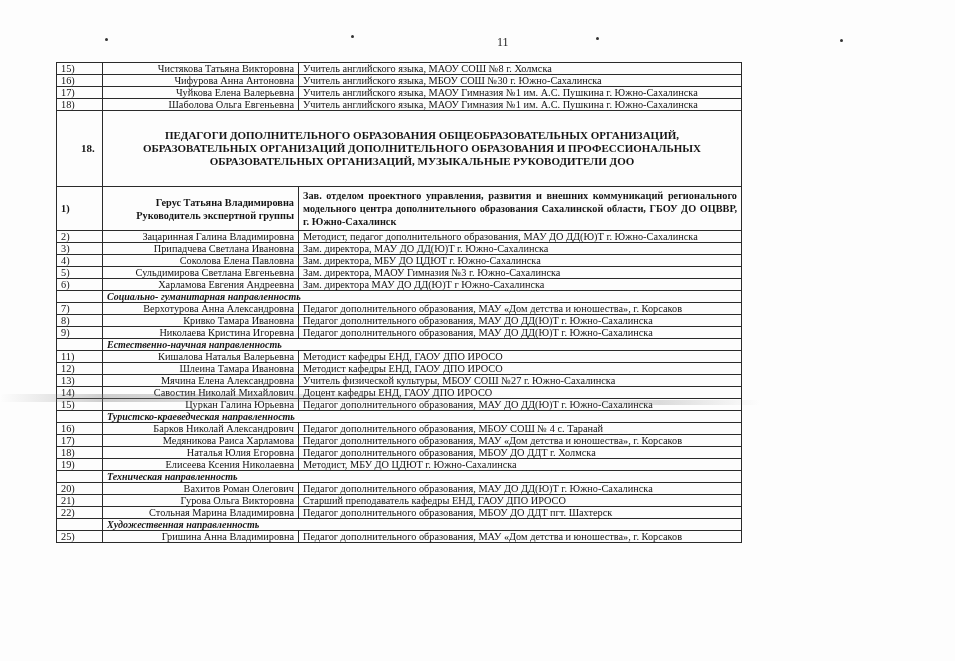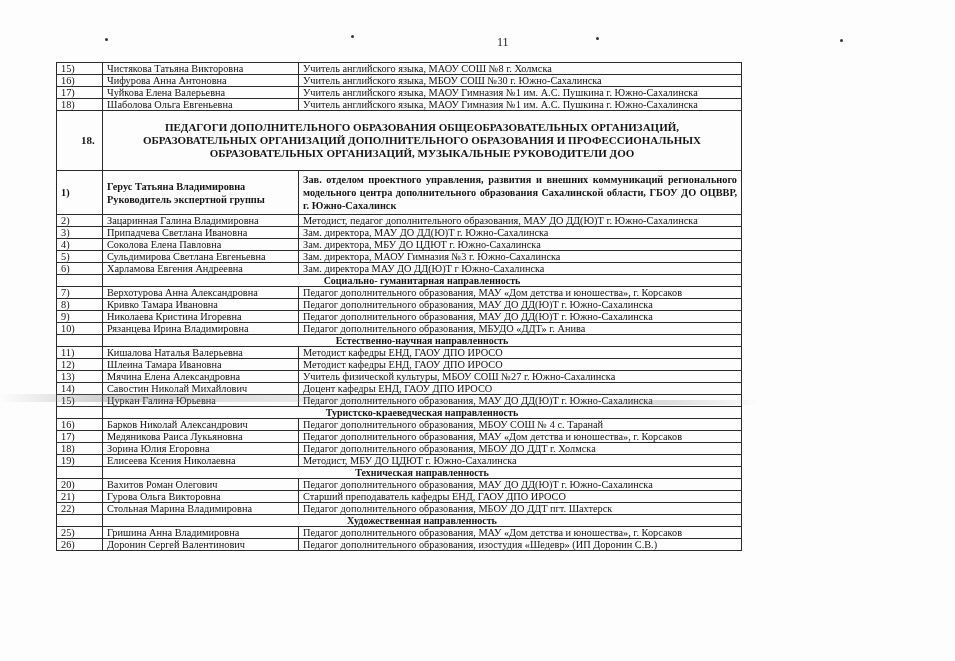--- a/index.html
+++ b/index.html
@@ -25,30 +25,30 @@
   }
   table.doc td {
     border: 1px solid #2a2a2a;
     padding: 0 4px;
     height: 11px;
     vertical-align: middle;
     white-space: nowrap;
     overflow: hidden;
   }
   td.num { width: 34px; padding-left: 2px; }
-  td.name { width: 190px; }
+  td.name { width: 190px; text-align: right; }
   td.pos { }
   tr.section-head td { font-weight: bold; }
   tr.section-head td.section-title {
-    text-align: center; white-space: normal; font-size: 11px; line-height: 13px; padding: 10px 6px;
+    text-align: center; white-space: normal; font-size: 11px; line-height: 13px; padding: 18px 6px;
   }
   tr.section-head td.num { font-size: 11px; padding-left: 24px; }
   tr.lead-row td { font-weight: bold; white-space: normal; line-height: 13px; padding-top: 2px; padding-bottom: 2px; }
   tr.lead-row td.pos { text-align: justify; text-align-last: left; }
-  tr.sub-head td.sub-title { text-align: center; font-weight: bold; font-size: 10px; }
+  tr.sub-head td.sub-title { font-weight: bold; font-size: 10px; font-style: italic; }
   .scan-smudge {
     position: absolute; left: 0; top: 394px; width: 520px; height: 8px;
     background: linear-gradient(to right, rgba(120,120,120,0), rgba(120,120,120,0.35) 20%, rgba(120,120,120,0.15) 60%, rgba(120,120,120,0));
     pointer-events: none;
   }
   .scan-smudge2 {
     position: absolute; left: 560px; top: 400px; width: 200px; height: 5px;
     background: linear-gradient(to right, rgba(140,140,140,0), rgba(140,140,140,0.3), rgba(140,140,140,0));
     pointer-events: none;
   }
@@ -142,25 +142,20 @@
       <tr>
         <td class="num">8)</td>
         <td class="name">Кривко Тамара Ивановна</td>
         <td class="pos">Педагог дополнительного образования, МАУ ДО ДД(Ю)Т г. Южно-Сахалинска</td>
       </tr>
       <tr>
         <td class="num">9)</td>
         <td class="name">Николаева Кристина Игоревна</td>
         <td class="pos">Педагог дополнительного образования, МАУ ДО ДД(Ю)Т г. Южно-Сахалинска</td>
       </tr>
-      <tr>
-        <td class="num">10)</td>
-        <td class="name">Рязанцева Ирина Владимировна</td>
-        <td class="pos">Педагог дополнительного образования, МБУДО «ДДТ» г. Анива</td>
-      </tr>
       <tr class="sub-head">
         <td class="num"></td>
         <td class="sub-title" colspan="2">Естественно-научная направленность</td>
       </tr>
       <tr>
         <td class="num">11)</td>
         <td class="name">Кишалова Наталья Валерьевна</td>
         <td class="pos">Методист кафедры ЕНД, ГАОУ ДПО ИРОСО</td>
       </tr>
       <tr>
@@ -187,26 +182,26 @@
         <td class="num"></td>
         <td class="sub-title" colspan="2">Туристско-краеведческая направленность</td>
       </tr>
       <tr>
         <td class="num">16)</td>
         <td class="name">Барков Николай Александрович</td>
         <td class="pos">Педагог дополнительного образования, МБОУ СОШ № 4 с. Таранай</td>
       </tr>
       <tr>
         <td class="num">17)</td>
-        <td class="name">Медяникова Раиса Лукьяновна</td>
+        <td class="name">Медяникова Раиса Харламова</td>
         <td class="pos">Педагог дополнительного образования, МАУ «Дом детства и юношества», г. Корсаков</td>
       </tr>
       <tr>
         <td class="num">18)</td>
-        <td class="name">Зорина Юлия Егоровна</td>
+        <td class="name">Наталья Юлия Егоровна</td>
         <td class="pos">Педагог дополнительного образования, МБОУ ДО ДДТ г. Холмска</td>
       </tr>
       <tr>
         <td class="num">19)</td>
         <td class="name">Елисеева Ксения Николаевна</td>
         <td class="pos">Методист, МБУ ДО ЦДЮТ г. Южно-Сахалинска</td>
       </tr>
       <tr class="sub-head">
         <td class="num"></td>
         <td class="sub-title" colspan="2">Техническая направленность</td>
@@ -228,22 +223,17 @@
       </tr>
       <tr class="sub-head">
         <td class="num"></td>
         <td class="sub-title" colspan="2">Художественная направленность</td>
       </tr>
       <tr>
         <td class="num">25)</td>
         <td class="name">Гришина Анна Владимировна</td>
         <td class="pos">Педагог дополнительного образования, МАУ «Дом детства и юношества», г. Корсаков</td>
       </tr>
-      <tr>
-        <td class="num">26)</td>
-        <td class="name">Доронин Сергей Валентинович</td>
-        <td class="pos">Педагог дополнительного образования, изостудия «Шедевр» (ИП Доронин С.В.)</td>
-      </tr>
     </tbody>
 </table>
 
 <div class="scan-smudge"></div>
 <div class="scan-smudge2"></div>
 
 </body></html>

